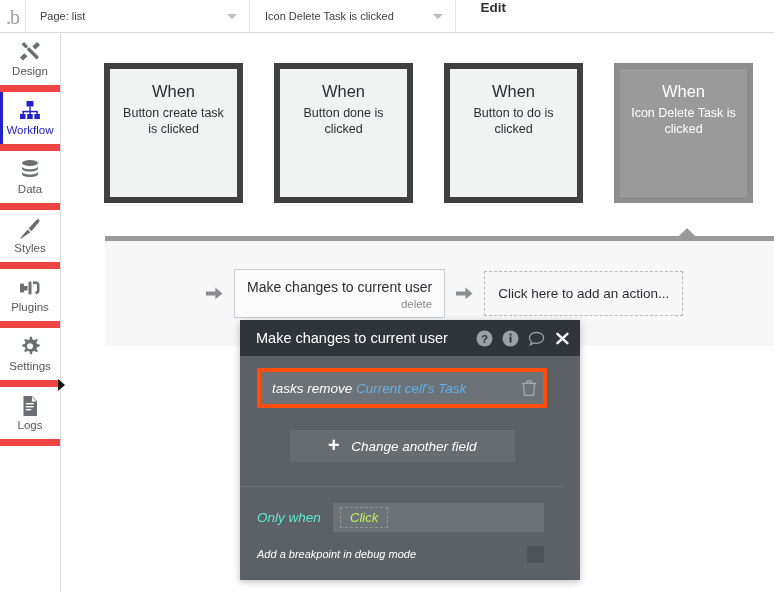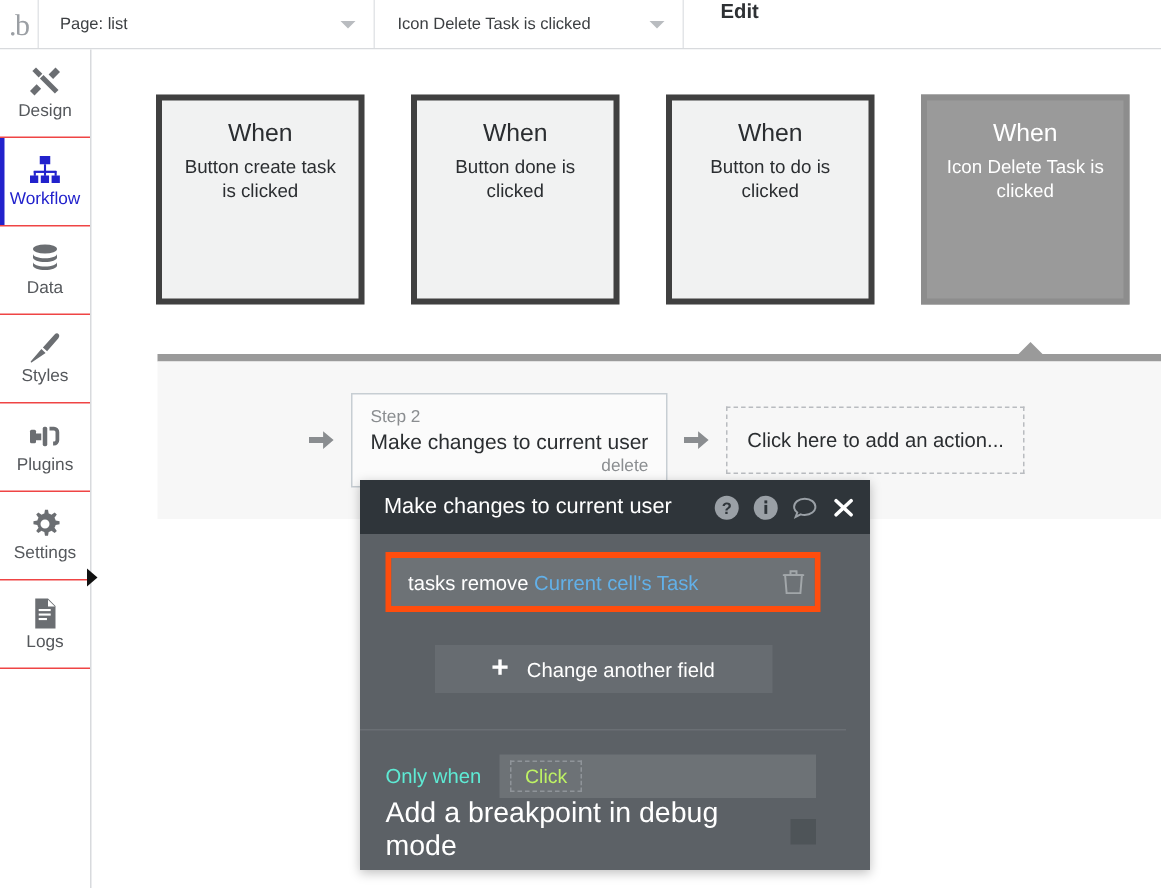--- a/index.html
+++ b/index.html
@@ -103,21 +103,21 @@
     height: 559px;
     background: #ffffff;
     border-right: 1px solid #d8dadd;
     box-sizing: border-box;
     z-index: 5;
   }
   .side-item {
     position: relative;
     height: 59px;
     box-sizing: border-box;
-    border-bottom: 1px solid #ef4444;
+    border-bottom: 7px solid #ef4444;
     display: flex;
     flex-direction: column;
     align-items: center;
     justify-content: center;
     gap: 2px;
   }
   .side-item .si-label {
     font-size: 11.5px;
     color: #55585c;
     line-height: 1;
@@ -159,21 +159,21 @@
     left: 43px;
     top: 30px;
     display: flex;
     gap: 31px;
   }
   .event-card {
     width: 139px;
     height: 140px;
     box-sizing: border-box;
     background: #f1f2f2;
-    border: 4px solid #404040;
+    border: 6px solid #404040;
     padding: 12px 9px 0 9px;
     text-align: center;
   }
   .event-card .ec-when {
     font-size: 16.5px;
     color: #2b2e31;
     line-height: 20px;
     margin-bottom: 4px;
   }
   .event-card .ec-desc {
@@ -290,21 +290,21 @@
     color: #ffffff;
     white-space: nowrap;
   }
   .panel-icons {
     display: flex;
     align-items: center;
     gap: 9px;
   }
   .p-icon { width: 17px; height: 17px; display: block; }
 
-  .panel-body { padding: 12px 16px 0 0; }
+  .panel-body { padding: 12px 16px 0 0; font-style: italic; }
 
   .field-highlight {
     margin: 0 17px;
     border: 4px solid #ff4d0d;
     padding: 0;
     box-sizing: border-box;
   }
   .field-row {
     background: #6d7276;
     height: 32px;
@@ -381,21 +381,21 @@
 
   .breakpoint-row {
     display: flex;
     align-items: center;
     height: 40px;
     padding: 0 20px 0 17px;
     margin-bottom: 6px;
   }
   .breakpoint-label {
     flex: 1;
-    font-size: 19px;
+    font-size: 11px;
     color: #ffffff;
   }
   .breakpoint-box {
     width: 17px; height: 17px;
     background: #4e5458;
   }
 </style>
 </head>
 <body>
 
@@ -551,21 +551,20 @@
 
     <div class="steps-box">
 
       <span class="arrow">
         <svg width="17" height="15" viewBox="0 0 17 15">
           <path fill="#8a8d90" d="M0 5.4 h9.4 v-3.9 l7 5.9 -7 5.9 v-3.9 H0 Z"></path>
         </svg>
       </span>
 
       <div class="step boxed">
-        <div class="st-num">Step 2</div>
         <div class="st-title">Make changes to current user</div>
         <div class="st-sub">delete</div>
       </div>
 
       <span class="arrow">
         <svg width="17" height="15" viewBox="0 0 17 15">
           <path fill="#8a8d90" d="M0 5.4 h9.4 v-3.9 l7 5.9 -7 5.9 v-3.9 H0 Z"></path>
         </svg>
       </span>
 

